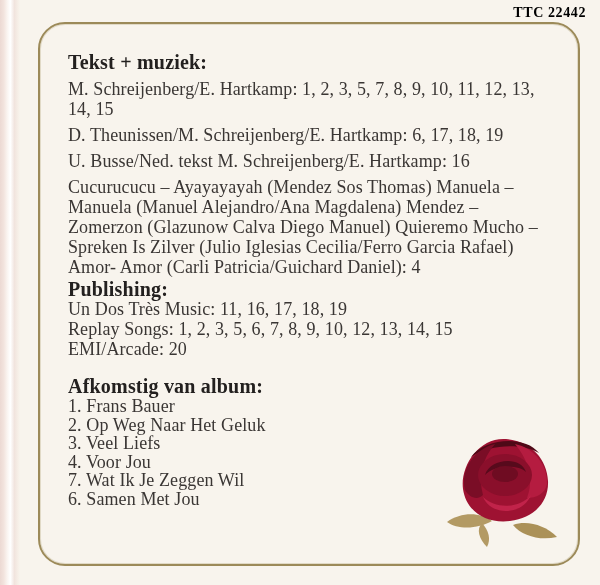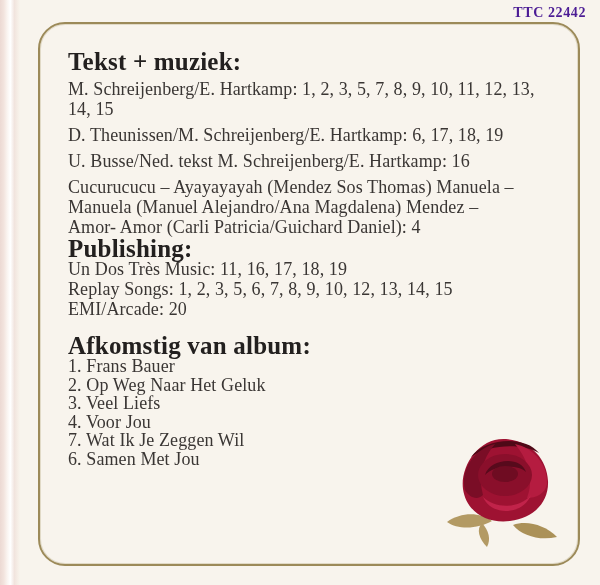--- a/index.html
+++ b/index.html
@@ -16,34 +16,34 @@
   }
   .edge-strip {
     position: absolute; left: 0; top: 0; bottom: 0; width: 20px;
     background: linear-gradient(90deg,
       #ecd9d3 0%, #f2e3dd 18%, #faf4f0 36%, #ffffff 52%,
       #f1e4de 72%, #f6efe7 90%, #f8f4ed 100%);
   }
   .catalog {
     position: absolute; top: 5px; right: 14px;
     font-weight: bold; font-size: 14px; letter-spacing: 0.6px;
-    color: #4c1d95;
+    color: #000000;
   }
   .card {
     position: absolute; left: 38px; top: 22px;
     width: 542px; height: 544px;
     box-sizing: border-box;
     border: 2px solid #9c8a59;
     border-radius: 27px;
     padding: 27px 18px 0 28px;
     box-shadow: inset 0 0 0 1px rgba(156,138,89,0.25);
   }
   h2 {
     margin: 0; padding: 0;
-    font-size: 25px; line-height: 22px;
+    font-size: 20px; line-height: 22px;
     font-weight: bold; color: #23201f;
     letter-spacing: 0.2px;
   }
   h2.tight { line-height: 20px; }
   .entry { margin: 6px 0 0 0; }
   .entry:first-of-type { margin-top: 6px; }
   .ln {
     display: block;
     font-size: 18px; line-height: 20px;
     color: #3a3634;
@@ -76,20 +76,22 @@
       </p>
       <p class="entry">
         <span class="ln">D. Theunissen/M. Schreijenberg/E. Hartkamp: 6, 17, 18, 19</span>
       </p>
       <p class="entry">
         <span class="ln">U. Busse/Ned. tekst M. Schreijenberg/E. Hartkamp: 16</span>
       </p>
       <p class="entry">
         <span class="ln">Cucurucucu – Ayayayayah (Mendez Sos Thomas) Manuela –</span>
         <span class="ln">Manuela (Manuel Alejandro/Ana Magdalena) Mendez –</span>
+        <span class="ln">Zomerzon (Glazunow Calva Diego Manuel) Quieremo Mucho –</span>
+        <span class="ln">Spreken Is Zilver (Julio Iglesias Cecilia/Ferro Garcia Rafael)</span>
         <span class="ln">Amor- Amor (Carli Patricia/Guichard Daniel): 4</span>
       </p>
     </section>
 
     <section>
       <h2 class="tight pub-heading">Publishing:</h2>
       <span class="ln">Un Dos Très Music: 11, 16, 17, 18, 19</span>
       <span class="ln">Replay Songs: 1, 2, 3, 5, 6, 7, 8, 9, 10, 12, 13, 14, 15</span>
       <span class="ln">EMI/Arcade: 20</span>
     </section>

